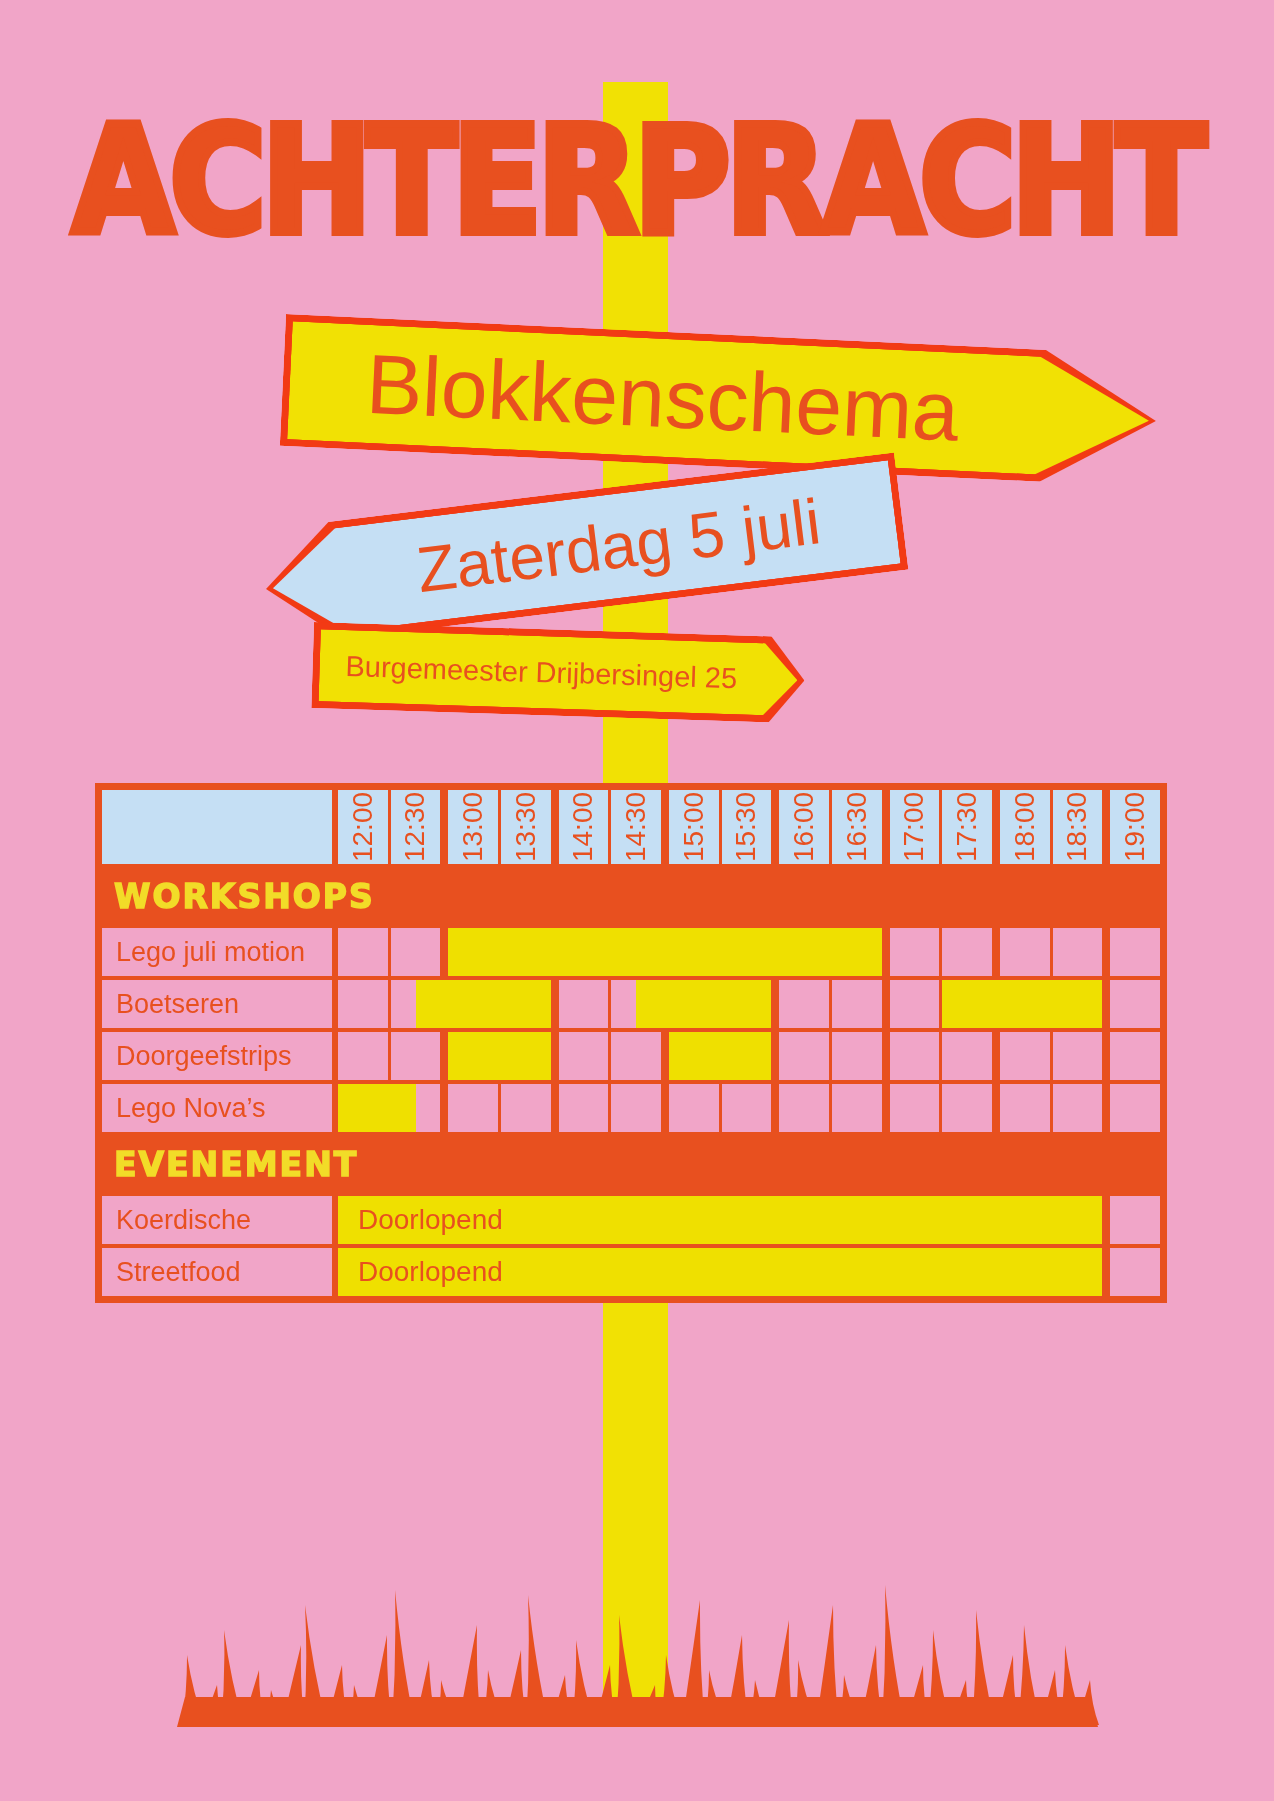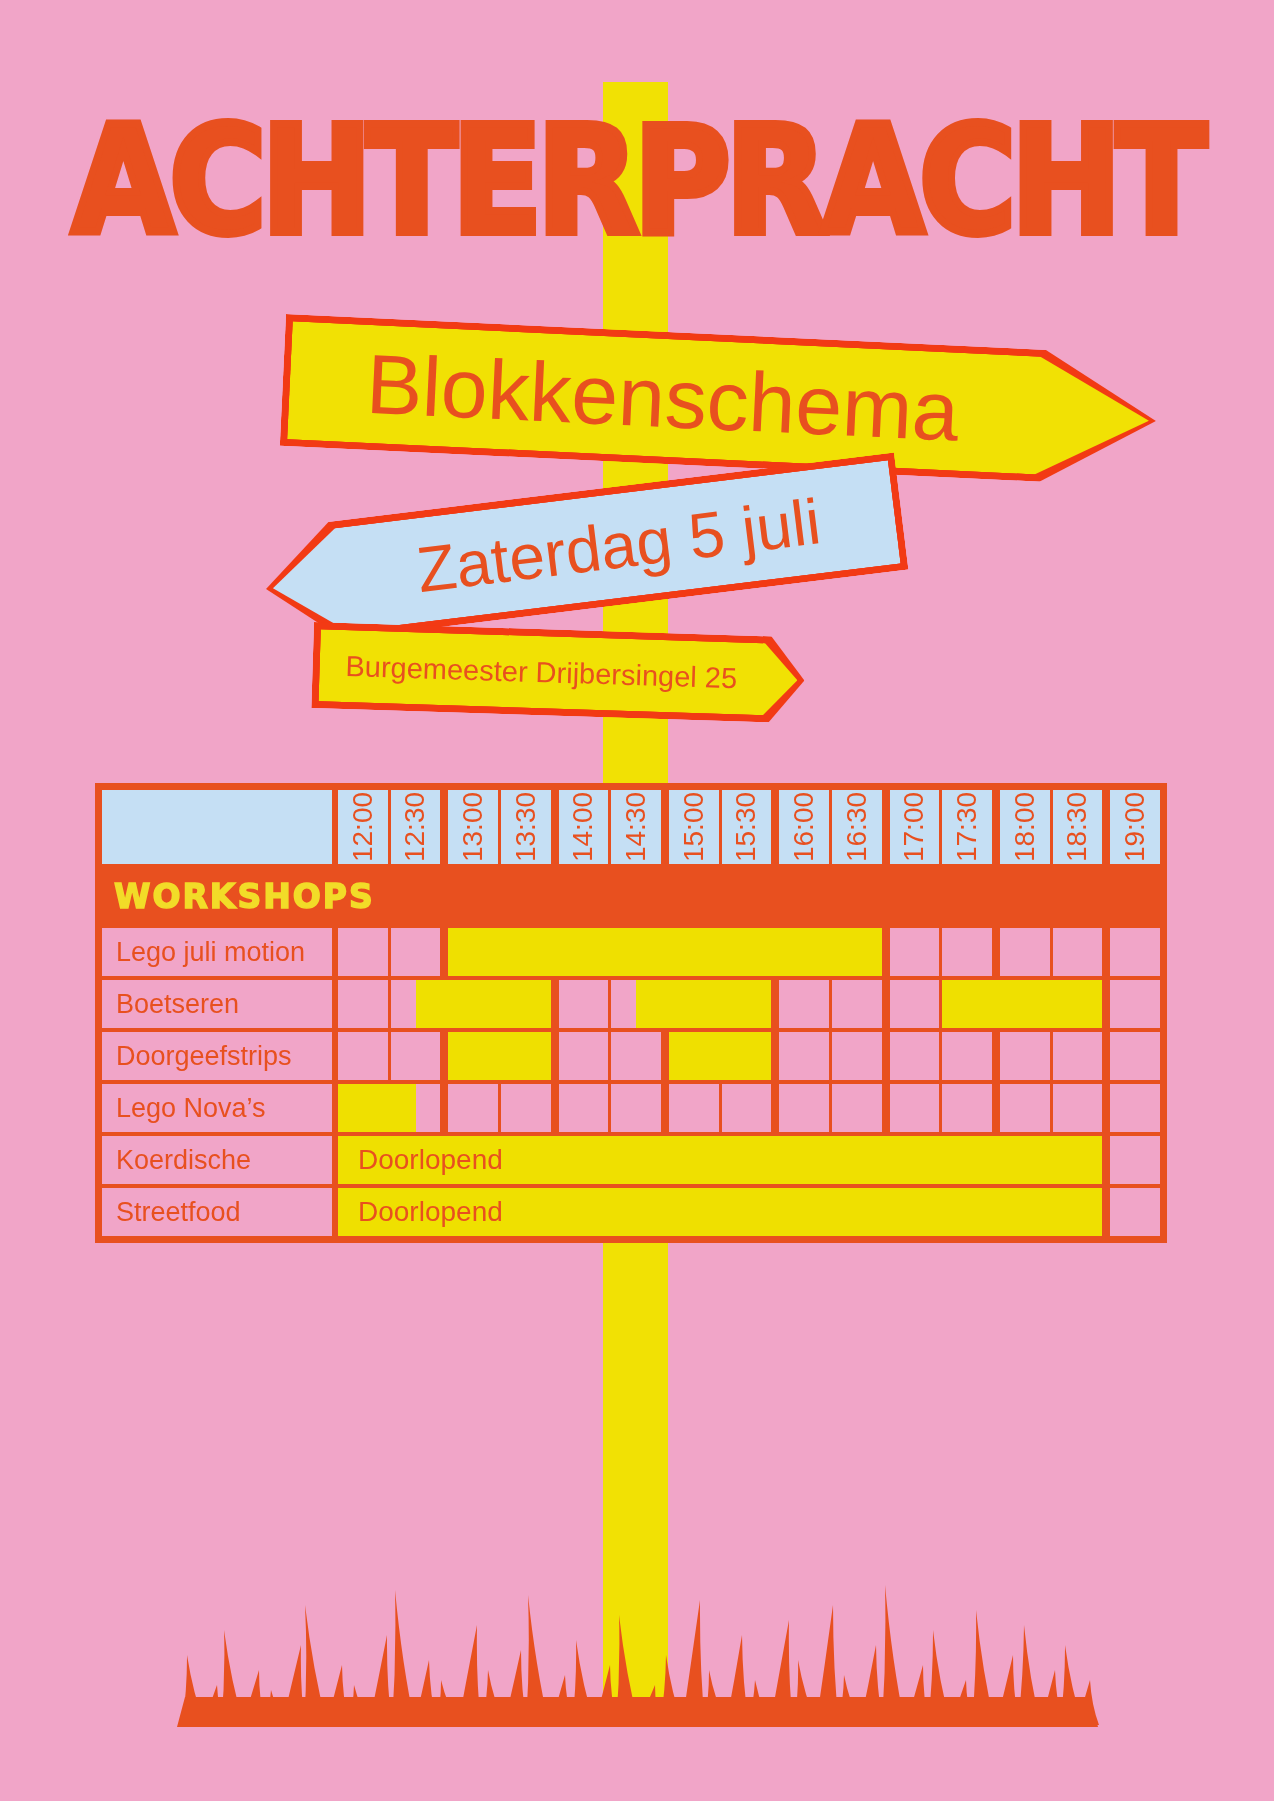--- a/index.html
+++ b/index.html
@@ -220,20 +220,21 @@
           <div class="tcell" style="left: 441.333px; width: 49.6667px;"></div>
           <div class="tcell" style="left: 494px; width: 49.6667px;"></div>
           <div class="tcell" style="left: 551.667px; width: 49.6667px;"></div>
           <div class="tcell" style="left: 604.333px; width: 49.6667px;"></div>
           <div class="tcell" style="left: 662px; width: 49.6667px;"></div>
           <div class="tcell" style="left: 714.667px; width: 49.6667px;"></div>
           <div class="tcell" style="left: 772.333px; width: 49.6667px;"></div>
           <div class="tblock" style="left: 0px; width: 77.5px;"></div>
         </div>
       </div>
+      <div class="bar">EVENEMENT</div>
       <div class="row">
         <div class="cell-label">Koerdische</div>
         <div class="tl">
           <div class="tblock cont" style="left: 0px; width: 764.333px;">
             <span>Doorlopend</span>
           </div>
           <div class="tcell" style="left: 772.333px; width: 49.6667px;"></div>
         </div>
       </div>
       <div class="row">

